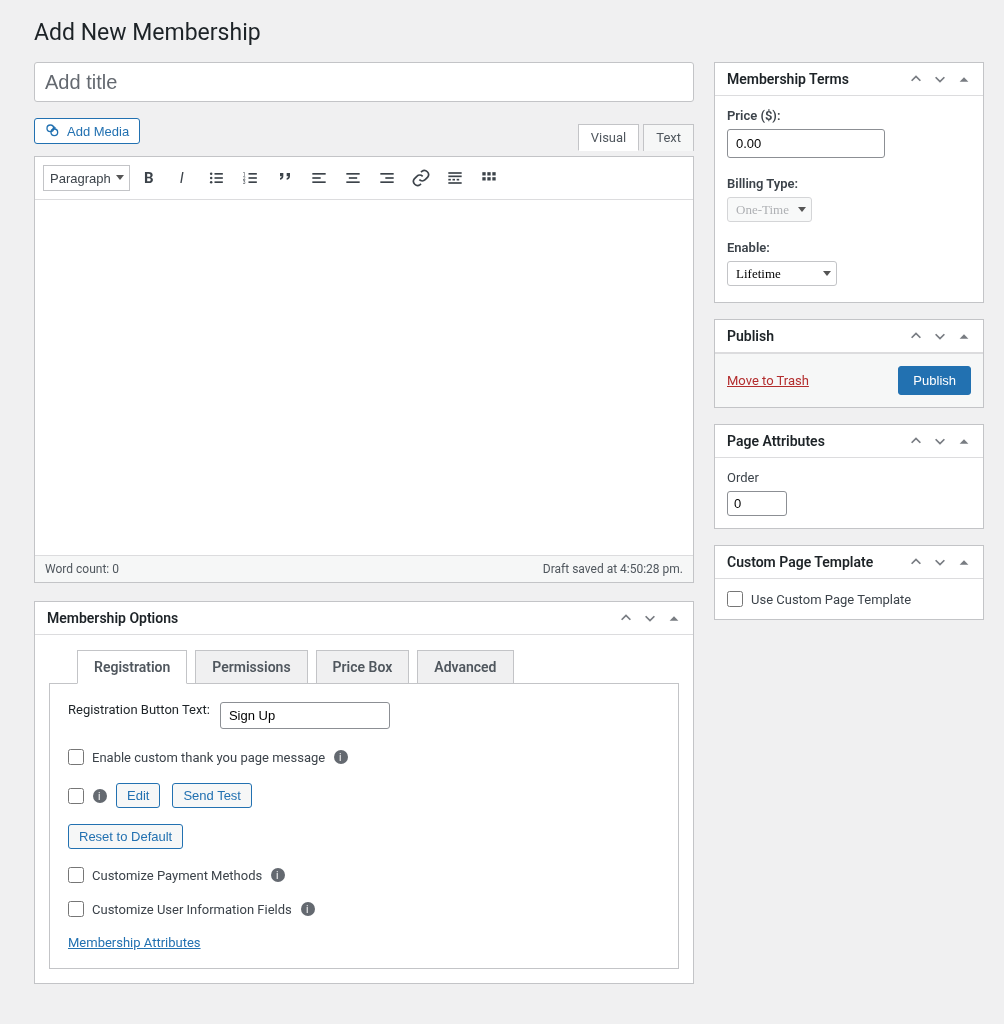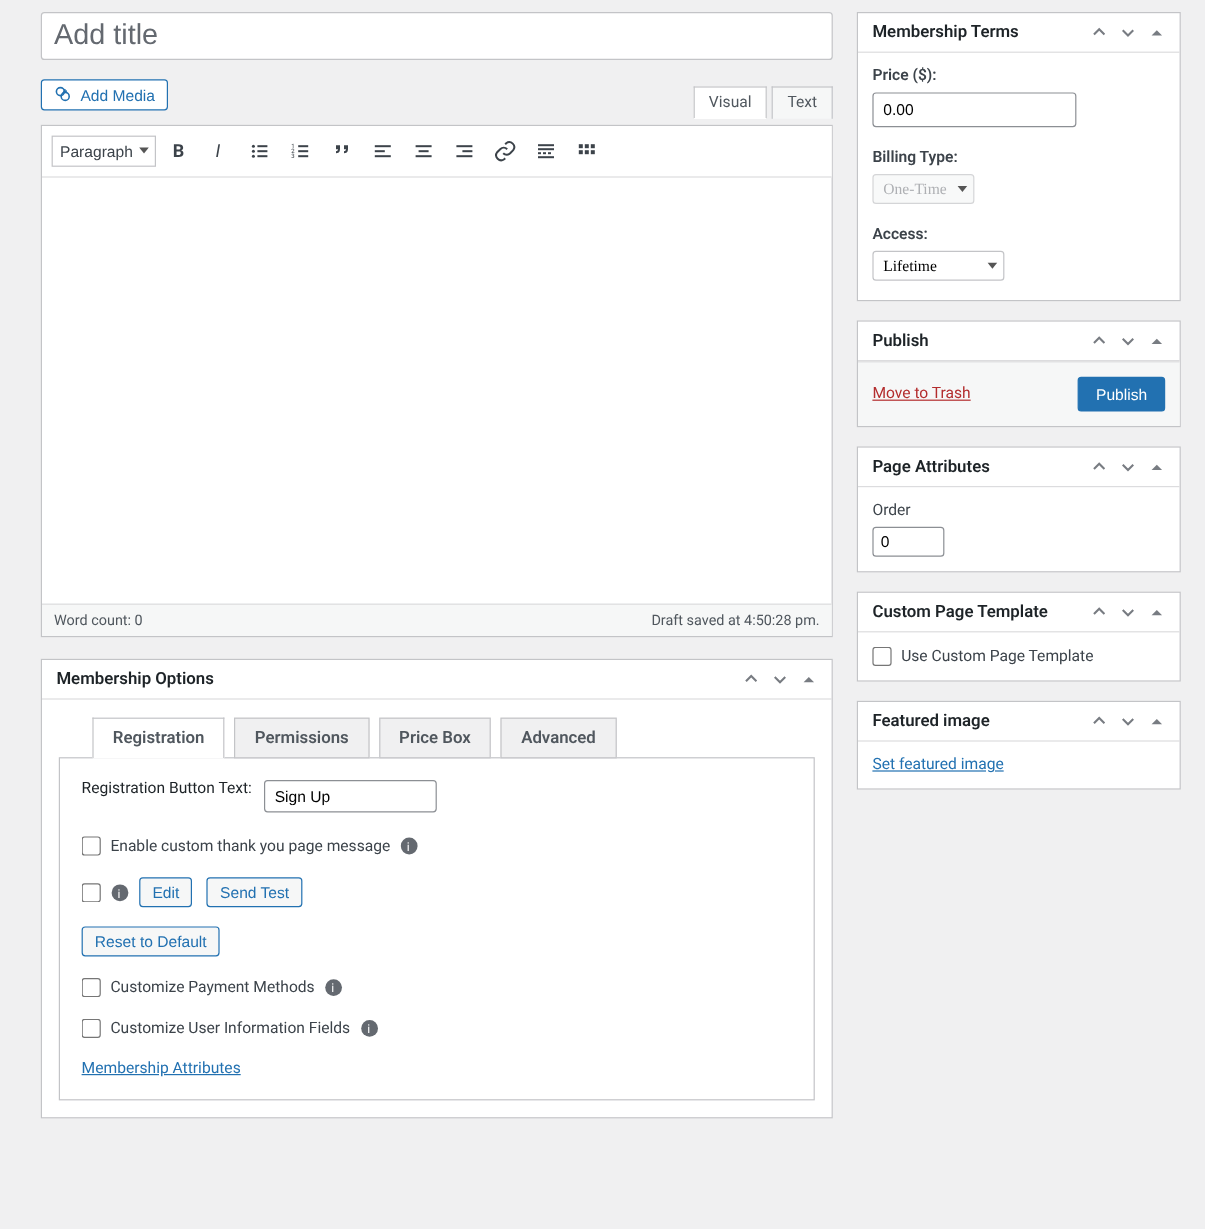--- a/index.html
+++ b/index.html
@@ -25,21 +25,21 @@
   display: flex;
   gap: 20px;
 }
 .main-col { flex: 1; min-width: 0; }
 .side-col { width: 270px; flex-shrink: 0; }
 
 
 .title-input {
   width: 100%;
   height: 40px;
-  font-size: 24px;
+  font-size: 20px;
   padding: 3px 10px;
   border: 1px solid #c3c4c7;
   border-radius: 3px;
   background: #fff;
   color: #be185d;
 }
 .title-input::placeholder { color: #646970; }
 
 
 .media-row { margin-top: 16px; }
@@ -211,21 +211,21 @@
   font-size: 13px;
   color: #1d2327;
 }
 .txt {
   border: 1px solid #8c8f94;
   border-radius: 3px;
   padding: 5px 8px;
   font-size: 13px;
   background: #fff;
 }
-.txt.wide { width: 144px; }
+.txt.wide { width: 170px; }
 .chk-row {
   display: flex;
   align-items: center;
   gap: 8px;
   margin-bottom: 18px;
   flex-wrap: wrap;
 }
 input[type="checkbox"] {
   width: 16px;
   height: 16px;
@@ -260,21 +260,21 @@
   font-weight: 600;
   font-size: 13px;
   margin-bottom: 6px;
   display:block;
 }
 .side-input {
   border: 1px solid #8c8f94;
   border-radius: 3px;
   padding: 6px 8px;
   font-size: 13px;
-  width: 170px;
+  width: 158px;
 }
 .side-select {
   border: 1px solid #c3c4c7;
   border-radius: 3px;
   padding: 4px 22px 4px 8px;
   font-size: 13px;
   appearance: none;
   background: #fff;
   font-family: Liberation Serif, serif;
 }
@@ -307,20 +307,21 @@
   border: 1px solid #8c8f94;
   border-radius: 3px;
   padding: 4px 6px;
   font-size: 13px;
 }
 </style>
 </head>
 <body>
 
 <div class="wrap">
+  <h1 class="page-title">Add New Membership</h1>
 
   <div class="cols">
     <div class="main-col">
       <input type="text" class="title-input" placeholder="Add title" style="">
 
       <div class="media-row">
         <button class="btn-media">
           <svg class="media-icon" viewBox="0 0 24 24" fill="none" stroke="#2271b1" stroke-width="2">
               <circle cx="8" cy="8" r="5"></circle>
               <circle cx="14" cy="14" r="5"></circle>
@@ -538,21 +539,21 @@
           </div>
           <div class="side-block">
             <label class="side-field-label">Billing Type:</label>
             <span class="select-wrap">
               <select class="side-select disabled" disabled="">
                 <option>One-Time</option>
               </select>
             </span>
           </div>
           <div class="side-block" style="margin-bottom:4px">
-            <label class="side-field-label">Access:</label>
+            <label class="side-field-label">Enable:</label>
             <span class="select-wrap">
               <select class="side-select" style="width:110px">
                 <option>Lifetime</option>
               </select>
             </span>
           </div>
         </div>
       </div>
 
       <div class="postbox">
@@ -629,40 +630,15 @@
                 </svg>
               </span>
           </div>
         </div>
         <div class="postbox-inside" style="display:flex;align-items:center;gap:8px">
           <input type="checkbox" style="">
           <label>Use Custom Page Template</label>
         </div>
       </div>
 
-      <div class="postbox">
-        <div class="postbox-header">
-          <span class="postbox-title">Featured image</span>
-          <div class="handle-actions">
-            <span>
-                <svg viewBox="0 0 16 16" fill="none" stroke="currentColor" stroke-width="2">
-                  <path d="M3 10l5-5 5 5"></path>
-                </svg>
-              </span>
-            <span>
-                <svg viewBox="0 0 16 16" fill="none" stroke="currentColor" stroke-width="2">
-                  <path d="M3 6l5 5 5-5"></path>
-                </svg>
-              </span>
-            <span>
-                <svg viewBox="0 0 16 16" fill="currentColor">
-                  <path d="M3 11l5-5 5 5z"></path>
-                </svg>
-              </span>
-          </div>
-        </div>
-        <div class="postbox-inside">
-          <a class="link">Set featured image</a>
-        </div>
-      </div>
     </div>
   </div>
 </div>
 
 </body></html>

